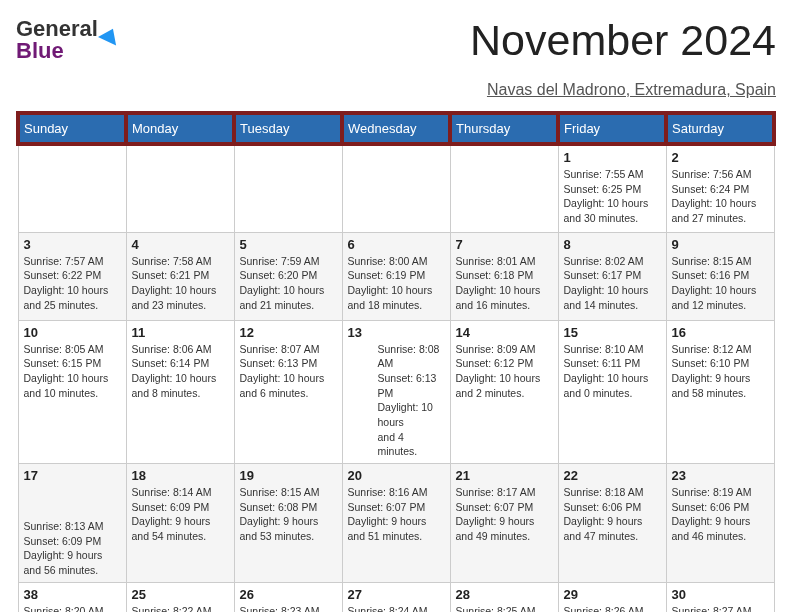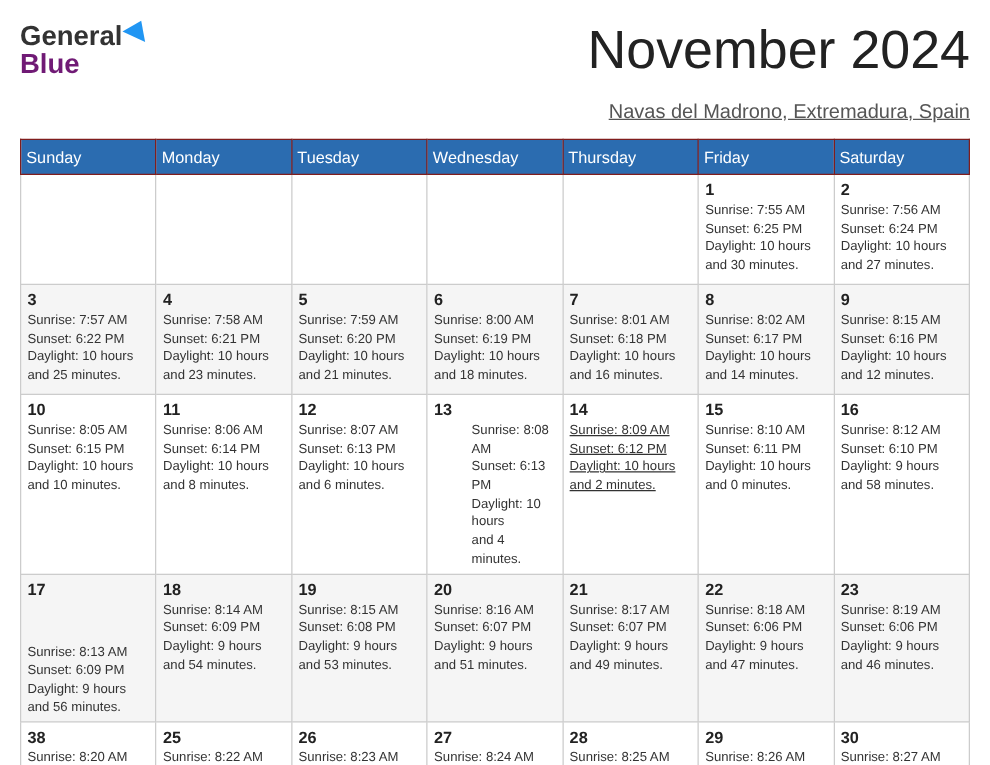--- a/index.html
+++ b/index.html
@@ -51,21 +51,21 @@
       border-collapse: collapse;
       font-size: 11px;
     }
     .calendar th {
       background-color: #2b6cb0;
       color: #fff;
       padding: 6px 4px;
       text-align: left;
       font-size: 13px;
       font-weight: normal;
-      border: 1px solid #7f1d1d;
+      border: 4px solid #7f1d1d;
     }
     .calendar td {
       border: 1px solid #ccc;
       vertical-align: top;
       padding: 4px 5px;
       width: 108px;
       min-height: 80px;
       height: 88px;
       background: #fff;
     }
@@ -86,21 +86,21 @@
     }
     .empty-cell {
       background: #fff !important;
     }
   </style>
 </head>
 <body>
 
 <div class="header">
   <div class="logo">
-    <div style="display:flex;align-items:flex-start;">
+    <div style="display:flex;align-items:flex-end;">
       <span style="font-size:22px;font-weight:bold;color:#333;">General</span>
       <span class="logo-triangle"></span>
     </div>
     <span style="font-size:22px;font-weight:bold;color:#701a75;margin-top:-4px;">Blue</span>
   </div>
   <div class="title-block">
     <div class="month-title">November 2024</div>
     <div class="location">Navas del Madrono, Extremadura, Spain</div>
   </div>
 </div>
@@ -214,21 +214,21 @@
         </td>
         <td>
           <span class="day-number">13</span>
           <div class="day-info" style="white-space: pre-line; margin-left: 30px;">Sunrise: 8:08 AM
 Sunset: 6:13 PM
 Daylight: 10 hours
 and 4 minutes.</div>
         </td>
         <td>
           <span class="day-number">14</span>
-          <div class="day-info" style="white-space: pre-line; text-decoration: underline;">Sunrise: 8:09 AM
+          <div class="day-info" style="white-space: pre-line;">Sunrise: 8:09 AM
 Sunset: 6:12 PM
 Daylight: 10 hours
 and 2 minutes.</div>
         </td>
         <td>
           <span class="day-number">15</span>
           <div class="day-info" style="white-space: pre-line;">Sunrise: 8:10 AM
 Sunset: 6:11 PM
 Daylight: 10 hours
 and 0 minutes.</div>

